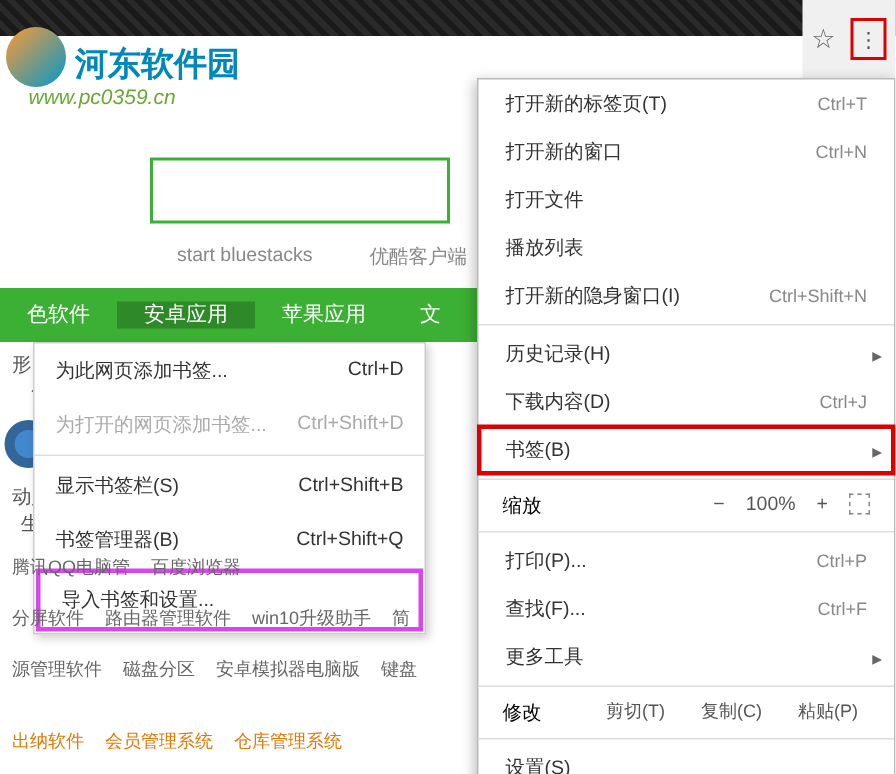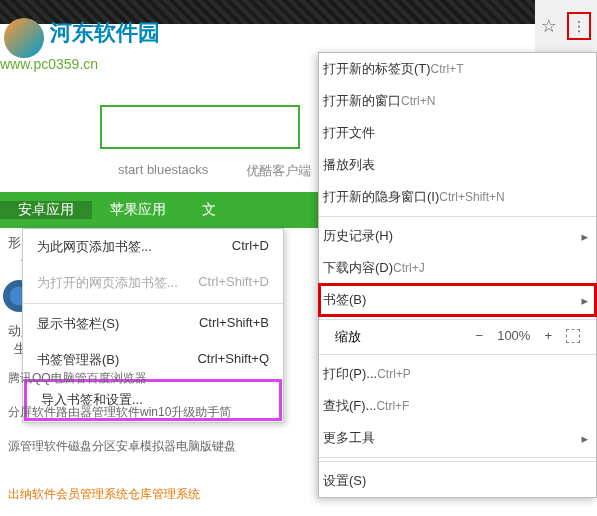--- a/index.html
+++ b/index.html
@@ -1,43 +1,43 @@
 <!DOCTYPE html>
 <html><head>
 <meta charset="utf-8">
 <style>
 *{margin:0;padding:0;box-sizing:border-box;font-family:"Microsoft YaHei",Arial,sans-serif}
 body{width:597px;height:516px;background:#fff;position:relative;overflow:hidden}
 .titlebar{height:24px;background:repeating-linear-gradient(45deg,#1a1a1a,#1a1a1a 4px,#2a2a2a 4px,#2a2a2a 8px);position:relative}
 .titlebar-right{position:absolute;right:0;top:0;display:flex;height:52px;align-items:center;background:#f0f0f0;padding:0 6px;gap:10px}
 .star{font-size:18px;color:#666}
 .menu-btn{width:24px;height:28px;display:flex;align-items:center;justify-content:center;border:2px solid #d00;font-size:14px;color:#555}
-.logo-area{position:absolute;left:4px;top:18px;display:flex;align-items:flex-start;gap:6px}
+.logo-area{position:absolute;left:4px;top:18px;display:flex;align-items:flex-end;gap:6px}
 .logo-img{width:40px;height:40px;background:linear-gradient(135deg,#ff9933,#0099cc);border-radius:50%}
 .logo-txt{color:#0088bb;font-size:22px;font-weight:bold}
-.logo-url{position:absolute;left:0;top:56px;color:#66aa33;font-size:14px;}
+.logo-url{position:absolute;left:19px;top:56px;color:#66aa33;font-size:14px;font-style:italic}
 .search-box{position:absolute;left:100px;top:105px;width:200px;height:44px;border:2px solid #3cb034}
 .search-labels{position:absolute;left:118px;top:162px;color:#888;font-size:13px;display:flex;gap:38px}
 .green-nav{position:absolute;left:0;top:192px;width:320px;height:36px;background:#3cb034;display:flex;align-items:center;color:#fff;font-size:14px}
 .green-nav span{padding:0 18px}
 .green-nav span.active{background:#2e8a28}
 .submenu{position:absolute;left:22px;top:228px;width:262px;background:#fff;border:1px solid #ccc;box-shadow:2px 2px 6px rgba(0,0,0,.2);font-size:13px}
 .submenu-item{padding:9px 14px;display:flex;justify-content:space-between;color:#333}
 .submenu-item.disabled{color:#aaa}
 .submenu-sep{height:1px;background:#ddd;margin:2px 0}
 .submenu-hl{border:3px solid #d946ef;margin:1px}
 .left-col{position:absolute;left:0;top:228px;width:38px;font-size:13px;color:#555}
 .left-item{padding:6px 4px;text-align:right}
 .gear{width:32px;height:32px;background:radial-gradient(circle,#4488cc 40%,#336699 42%);border-radius:50%;margin:4px auto}
 .bottom-tags{position:absolute;left:0;width:320px;font-size:12px;color:#666}
 .bt1{top:394px}.bt2{top:424px}.bt3{top:454px}
-.bottom-tags.row{display:flex;padding-left:8px}
+.bottom-tags.row{display:flex;gap:14px;padding-left:8px}
 .bottom-tags.orange span{color:#e67700}
 .main-menu{position:absolute;right:0;top:52px;width:279px;background:#fff;border:1px solid #bbb;box-shadow:-2px 2px 8px rgba(0,0,0,.25);font-size:13px}
-.mm-item{padding:7px 4px;display:flex;align-items:center;color:#333;position:relative}
+.mm-item{padding:7px 18px;display:flex;justify-content:space-between;align-items:center;color:#333;position:relative}
 .mm-item .sc{color:#888;font-size:12px}
 .mm-sep{height:1px;background:#ddd;margin:3px 0}
 .mm-hl{outline:3px solid #d00;outline-offset:-2px}
 .mm-arrow{position:absolute;right:8px;color:#666}
 .zoom-row{display:flex;align-items:flex-start;padding:5px 16px;gap:10px}
 .zoom-row .lbl{flex:1}
 .zoom-ctrl{display:flex;align-items:center;gap:14px;color:#555}
 .edit-row{display:flex;padding:5px 16px;gap:8px}
 .edit-row span:first-child{flex:1}
 .edit-row .eb{padding:0 8px;color:#555;font-size:12px}
@@ -59,20 +59,21 @@
 </div>
 <div class="logo-url">www.pc0359.cn</div>
 
 <div class="search-box"></div>
 <div class="search-labels">
   <span>start bluestacks</span>
   <span>优酷客户端</span>
 </div>
 
 <div class="green-nav">
+  <span>色软件</span>
   <span class="active">安卓应用</span>
   <span>苹果应用</span>
   <span>文</span>
 </div>
 
 <div class="left-col">
   <div class="left-item">形图像</div>
   <div class="gear"></div>
   <div class="left-item">动人生7</div>
 </div>
@@ -173,18 +174,24 @@
     </div>
   <div class="mm-item">
       <span>查找(F)...</span>
       <span class="sc">Ctrl+F</span>
     </div>
   <div class="mm-item">
       <span>更多工具</span>
       <span class="mm-arrow">▸</span>
     </div>
   <div class="mm-sep"></div>
+  <div class="edit-row">
+    <span>修改</span>
+    <span class="eb">剪切(T)</span>
+    <span class="eb">复制(C)</span>
+    <span class="eb">粘贴(P)</span>
+  </div>
   <div class="mm-sep"></div>
   <div class="mm-item">
       <span>设置(S)</span>
     </div>
 
 </div>
 
 </body></html>

